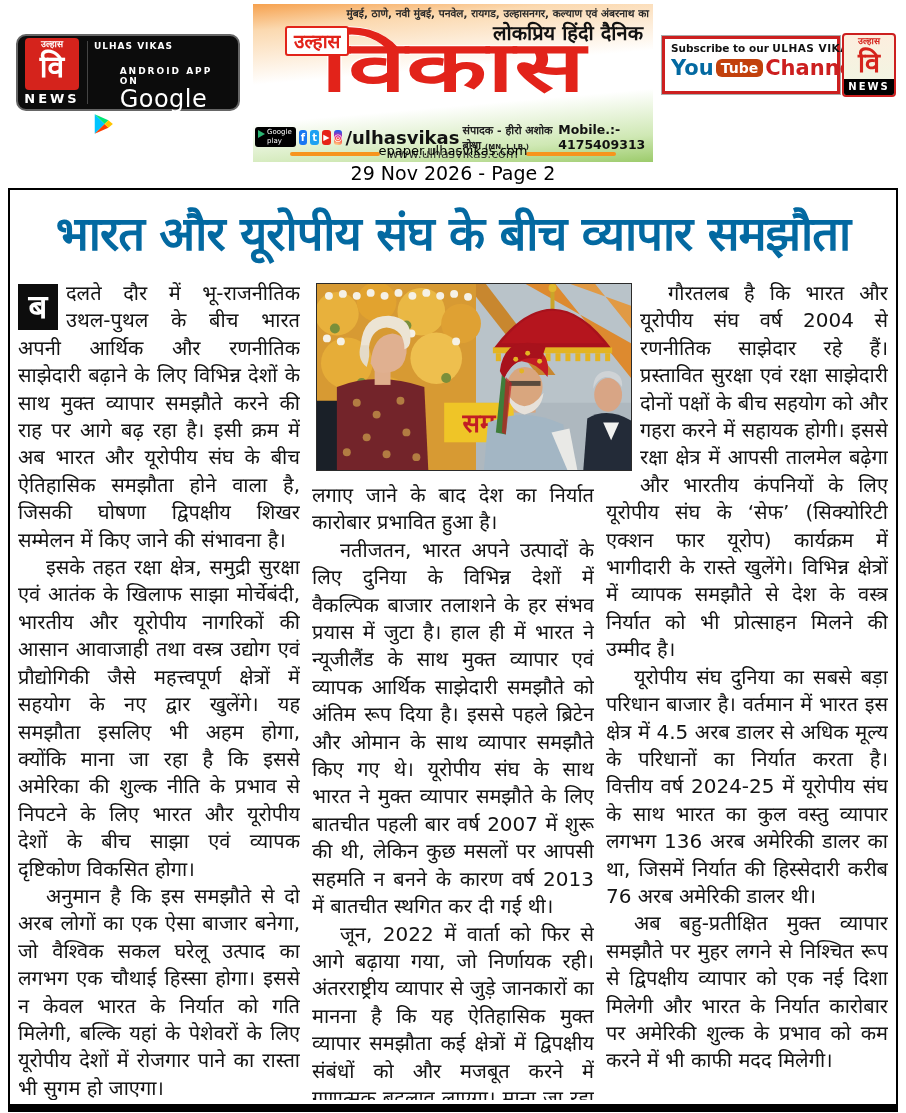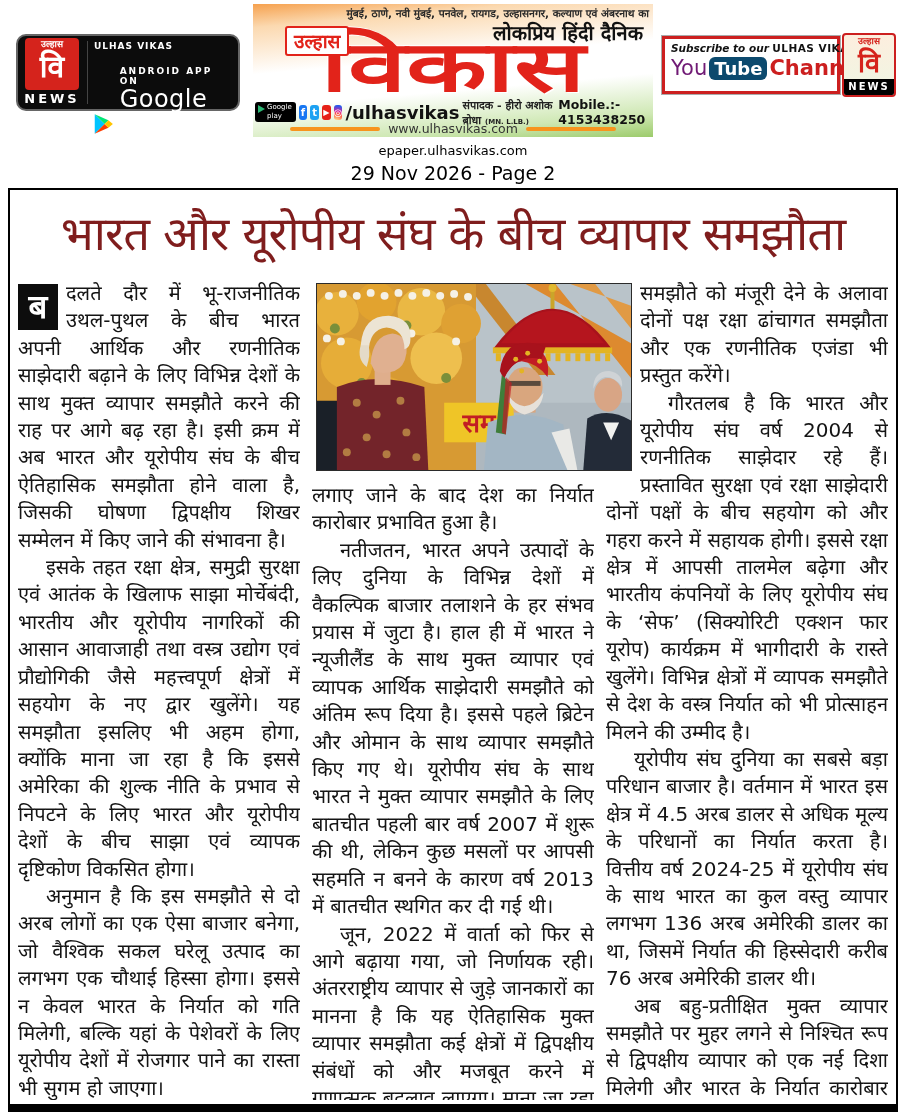--- a/index.html
+++ b/index.html
@@ -14,21 +14,21 @@
   .uv-logo .redbox .tiny { color:#fff; font-size:9px; font-weight:bold; line-height:12px; }
   .uv-logo .redbox .big { color:#fff; font-size:30px; font-weight:800; line-height:34px; }
   .uv-logo .newsword { color:#fff; font-size:13px; font-weight:800; letter-spacing:3px; line-height:17px; }
   .gp-area { flex:1; color:#fff; position:relative; height:100%; border-left:1px solid #444; padding-left:6px; }
   .gp-brand { font-size:9px; font-weight:800; letter-spacing:1px; }
   .gp-row { display:flex; align-items:flex-end; gap:6px; margin-top:15px; }
   .gp-col .l1 { font-size:9px; letter-spacing:2px; font-weight:bold; }
   .gp-col .l2 { font-size:24px; font-weight:500; letter-spacing:0.5px; line-height:26px; }
   .gp-install { font-size:10px; font-weight:800; margin-top:0px; }
 
-  .masthead { position:absolute; left:253px; top:4px; width:400px; height:133px;
+  .masthead { position:absolute; left:253px; top:4px; width:400px; height:158px;
     background:linear-gradient(175deg,#f6a14e 0%, #fbd9b0 14%, #ffffff 42%, #ffffff 62%, #cfe8b4 86%, #9ccb6b 100%); }
   .cover-line { position:absolute; top:2px; right:4px; font-size:10.5px; font-weight:bold; color:#2a2a2a; white-space:nowrap; }
   .tagline { position:absolute; top:15px; right:10px; font-size:20px; font-weight:800; color:#111; }
   .logo-main { position:absolute; left:0; right:0; top:24px; text-align:center;
     font-size:70px; line-height:78px; font-weight:800; color:#e2231a;
     transform:scaleX(1.5); transform-origin:50% 50%;
     text-shadow:1px 1px 0 #fff, -1px -1px 0 #fff; white-space:nowrap; }
   .logo-small { position:absolute; left:32px; top:22px; background:#fff; border:2px solid #e2231a; border-radius:3px;
     color:#e2231a; font-size:19px; font-weight:800; padding:0 7px; line-height:26px; z-index:3; }
   .mast-bottom { position:absolute; left:2px; right:2px; bottom:15px; height:20px; display:flex; align-items:center; gap:3px; }
@@ -41,41 +41,41 @@
   .editor { font-size:11px; font-weight:bold; color:#222; }
   .editor .qual { font-size:7px; }
   .mobile { margin-left:auto; font-size:12.5px; font-weight:800; color:#111; padding-right:4px; }
   .webline { position:absolute; left:0; right:0; bottom:1px; display:flex; align-items:center; justify-content:center; gap:8px; }
   .webline .bar { height:4px; width:90px; background:#f7941d; border-radius:2px; }
   .webline .url { font-size:12.5px; font-weight:400; color:#333; }
 
   .yt-banner { position:absolute; left:662px; top:36px; width:178px; height:58px; background:#fff;
     border:3px solid #cc1f1f; box-shadow:0 0 0 1px #aaa; padding:3px 6px; }
   .yt-row1 { font-size:10.5px; color:#111; white-space:nowrap; }
-  .yt-row1 .sub { font-weight:bold; font-style:italic; }
+  .yt-row1 .sub { font-weight:bold; }
   .yt-row1 .uv { font-weight:800; letter-spacing:0.5px; }
   .yt-row2 { display:flex; align-items:center; gap:2px; margin-top:2px; }
-  .yt-you { font-size:21px; font-weight:400; color:#701a75; }
-  .yt-tube { font-size:18px; font-weight:800; color:#fff; background:#0c4a6e; border-radius:6px; padding:1px 5px; }
+  .yt-you { font-size:21px; font-weight:700; color:#0369a1; }
+  .yt-tube { font-size:14px; font-weight:800; color:#fff; background:#c2410c; border-radius:6px; padding:1px 5px; }
   .yt-channel { font-size:21px; font-weight:800; color:#cc1f1f; }
   .logo-right { position:absolute; left:842px; top:33px; width:54px; height:64px; border:2px solid #cc1f1f; border-radius:4px;
     background:linear-gradient(180deg,#fdeede,#eef6e3); display:flex; flex-direction:column; align-items:center; overflow:hidden; }
   .logo-right .tiny { color:#d5231c; font-size:9px; font-weight:bold; line-height:13px; }
   .logo-right .big { color:#d5231c; font-size:27px; font-weight:800; line-height:29px; }
   .logo-right .newsbar { width:100%; background:#000; color:#fff; text-align:center; font-size:10px; font-weight:800; letter-spacing:2px; line-height:16px; margin-top:auto; }
 
   .page-meta { position:absolute; left:0; right:0; top:139px; text-align:center; color:#000; }
   .page-meta .site { font-size:13px; line-height:23px; }
   .page-meta .datepage { font-size:19px; line-height:23px; }
 
   
   .article { position:absolute; left:8px; top:188px; width:890px; height:924px;
     border:2px solid #000; border-bottom:8px solid #000; background:#fff; }
   .headline { height:84px; display:flex; align-items:center; justify-content:center;
-    font-size:47px; font-weight:400; color:#7f1d1d; letter-spacing:-1px; white-space:nowrap; overflow:hidden; }
+    font-size:47px; font-weight:700; color:#0369a1; letter-spacing:-1px; white-space:nowrap; overflow:hidden; }
   .columns { position:relative; display:flex; gap:12px; padding:6px 8px 0 8px; height:826px; overflow:hidden; }
   .col { width:282px; text-align:justify; font-size:20px; line-height:27.4px; color:#141414; overflow:hidden; }
   .col p { margin:0; }
   .col p.indent { text-indent:28px; }
   .col.mid { padding-top:202px; }
   .dropcap { float:left; width:40px; height:46px; background:#0d0d0d; color:#fff; font-size:33px; font-weight:bold;
     display:flex; align-items:center; justify-content:center; margin:4px 8px 2px 0; }
   .wrap-spacer { float:left; width:34px; height:196px; }
   .photo { position:absolute; left:306px; top:9px; width:316px; height:188px; border:1px solid #2b2b2b; background:#9aa5ad; }
 </style>
@@ -119,21 +119,21 @@
       <span class="mini-gp">Google play</span>
       <span class="soc fb">f</span>
       <span class="soc tw">t</span>
       <span class="soc yt">▶</span>
       <span class="soc ig">◎</span>
       <span class="handle">/ulhasvikas</span>
       <span class="editor">
         <span>संपादक - हीरो अशोक बोधा</span>
         <span class="qual">(MN. L.LB.)</span>
       </span>
-      <span class="mobile">Mobile.:- 4153438250</span>
+      <span class="mobile">Mobile.:- 4175409313</span>
     </div>
     <div class="webline">
       <span class="bar"></span>
       <span class="url">www.ulhasvikas.com</span>
       <span class="bar"></span>
     </div>
   </div>
 
   <div class="yt-banner">
     <div class="yt-row1">
@@ -273,21 +273,20 @@
       </div>
 
       <div class="col mid">
         <p>लगाए जाने के बाद देश का निर्यात कारोबार प्रभावित हुआ है।</p>
         <p class="indent">नतीजतन, भारत अपने उत्पादों के लिए दुनिया के विभिन्न देशों में वैकल्पिक बाजार तलाशने के हर संभव प्रयास में जुटा है। हाल ही में भारत ने न्यूजीलैंड के साथ मुक्त व्यापार एवं व्यापक आर्थिक साझेदारी समझौते को अंतिम रूप दिया है। इससे पहले ब्रिटेन और ओमान के साथ व्यापार समझौते किए गए थे। यूरोपीय संघ के साथ भारत ने मुक्त व्यापार समझौते के लिए बातचीत पहली बार वर्ष 2007 में शुरू की थी, लेकिन कुछ मसलों पर आपसी सहमति न बनने के कारण वर्ष 2013 में बातचीत स्थगित कर दी गई थी।</p>
         <p class="indent">जून, 2022 में वार्ता को फिर से आगे बढ़ाया गया, जो निर्णायक रही। अंतरराष्ट्रीय व्यापार से जुड़े जानकारों का मानना है कि यह ऐतिहासिक मुक्त व्यापार समझौता कई क्षेत्रों में द्विपक्षीय संबंधों को और मजबूत करने में गुणात्मक बदलाव लाएगा। माना जा रहा है कि शिखर सम्मेलन में मुक्त व्यापार</p>
       </div>
 
       <div class="col">
         <div class="wrap-spacer"></div>
-        <p>समझौते को मंजूरी देने के अलावा दोनों पक्ष रक्षा ढांचागत समझौता और एक रणनीतिक एजंडा भी प्रस्तुत करेंगे।</p>
         <p class="indent">गौरतलब है कि भारत और यूरोपीय संघ वर्ष 2004 से रणनीतिक साझेदार रहे हैं। प्रस्तावित सुरक्षा एवं रक्षा साझेदारी दोनों पक्षों के बीच सहयोग को और गहरा करने में सहायक होगी। इससे रक्षा क्षेत्र में आपसी तालमेल बढ़ेगा और भारतीय कंपनियों के लिए यूरोपीय संघ के ‘सेफ’ (सिक्योरिटी एक्शन फार यूरोप) कार्यक्रम में भागीदारी के रास्ते खुलेंगे। विभिन्न क्षेत्रों में व्यापक समझौते से देश के वस्त्र निर्यात को भी प्रोत्साहन मिलने की उम्मीद है।</p>
         <p class="indent">यूरोपीय संघ दुनिया का सबसे बड़ा परिधान बाजार है। वर्तमान में भारत इस क्षेत्र में 4.5 अरब डालर से अधिक मूल्य के परिधानों का निर्यात करता है। वित्तीय वर्ष 2024-25 में यूरोपीय संघ के साथ भारत का कुल वस्तु व्यापार लगभग 136 अरब अमेरिकी डालर का था, जिसमें निर्यात की हिस्सेदारी करीब 76 अरब अमेरिकी डालर थी।</p>
         <p class="indent">अब बहु-प्रतीक्षित मुक्त व्यापार समझौते पर मुहर लगने से निश्चित रूप से द्विपक्षीय व्यापार को एक नई दिशा मिलेगी और भारत के निर्यात कारोबार पर अमेरिकी शुल्क के प्रभाव को कम करने में भी काफी मदद मिलेगी।</p>
       </div>
 
     </div>
   </div>
 
 </div>
 

